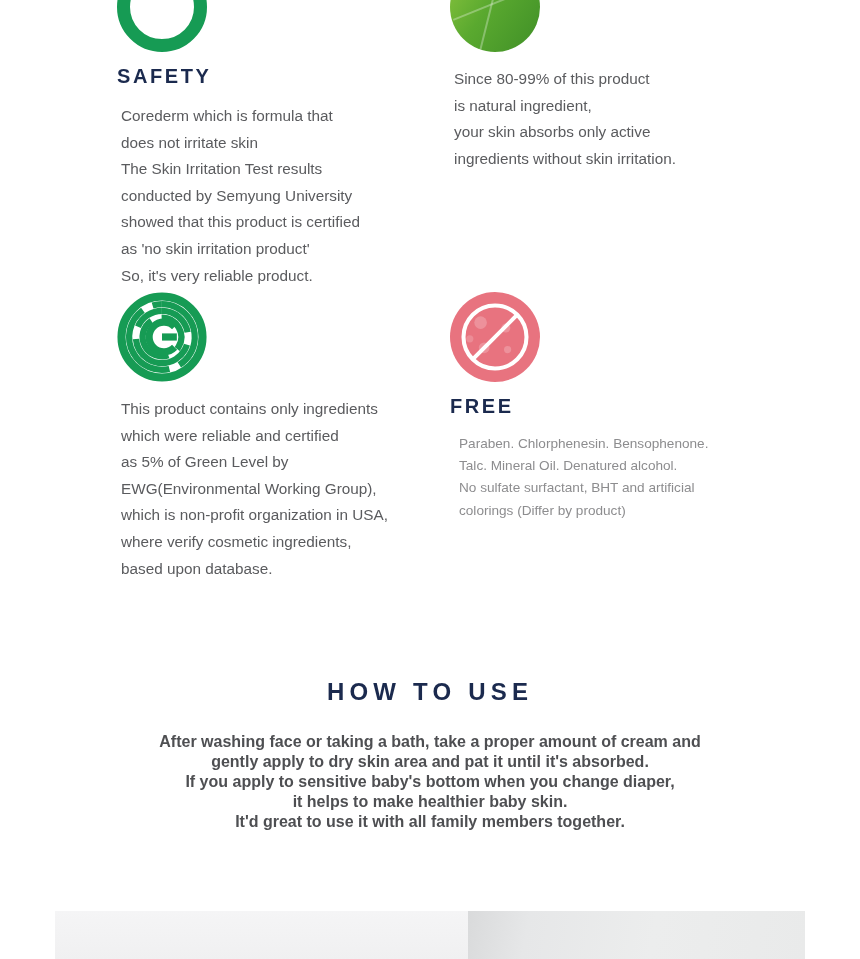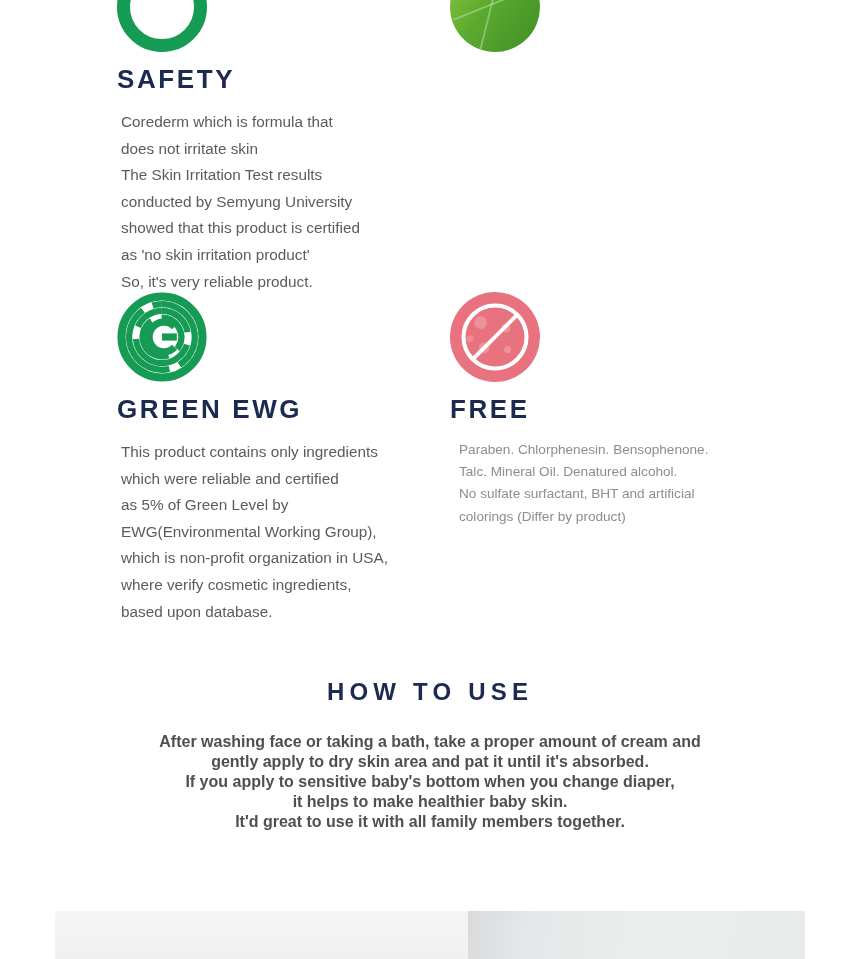--- a/index.html
+++ b/index.html
@@ -41,21 +41,21 @@
   .feature.free     { left: 450px; top: 292px;  width: 330px; }
 
   .feature-icon {
     width: 90px;
     height: 90px;
     position: relative;
     margin-bottom: 14px;
   }
 
   .feature-title {
-    font-size: 26px;
+    font-size: 20px;
     font-weight: bold;
     letter-spacing: 2.6px;
     color: #1b2a4e;
     margin: 0 0 17px 0;
     line-height: 1;
     white-space: nowrap;
   }
 
   .feature-body {
     font-size: 15.3px;
@@ -181,36 +181,39 @@
 conducted by Semyung University
 showed that this product is certified
 as 'no skin irritation product'
 So, it's very reliable product.</p>
     </div>
 
     <div class="feature innocent">
       <div class="feature-icon">
         <div class="icon-leaf-circle"></div>
       </div>
+      <p class="feature-body">Since 80-99% of this product
+is natural ingredient,
+your skin absorbs only active
+ingredients without skin irritation.</p>
     </div>
 
     <div class="feature ewg">
       <div class="feature-icon">
         <svg class="icon-ewg" viewBox="0 0 100 100">
           <g fill="none" stroke="#169b54">
             <circle cx="50" cy="50" r="45" stroke-width="9"></circle>
             <path d="M50 13.5 A36.5 36.5 0 1 1 49.9 13.5" stroke-width="7" stroke-dasharray="100 12" stroke-dashoffset="6"></path>
             <path d="M50 21 A29 29 0 1 1 49.9 21" stroke-width="7" stroke-dasharray="80 14" stroke-dashoffset="40"></path>
             <path d="M50 28.5 A21.5 21.5 0 1 1 49.9 28.5" stroke-width="7" stroke-dasharray="62 12" stroke-dashoffset="14"></path>
             <path d="M64 38.5 A16.5 16.5 0 1 0 64 61.5" stroke-width="8" stroke-linecap="butt"></path>
             <path d="M50 50 H66.5" stroke-width="8"></path>
           </g>
         </svg>
       </div>
-      <h3 class="feature-title">GREEN EWG</h3>
       <p class="feature-body">This product contains only ingredients
 which were reliable and certified
 as 5% of Green Level by
 EWG(Environmental Working Group),
 which is non-profit organization in USA,
 where verify cosmetic ingredients,
 based upon database.</p>
     </div>
 
     <div class="feature free">

